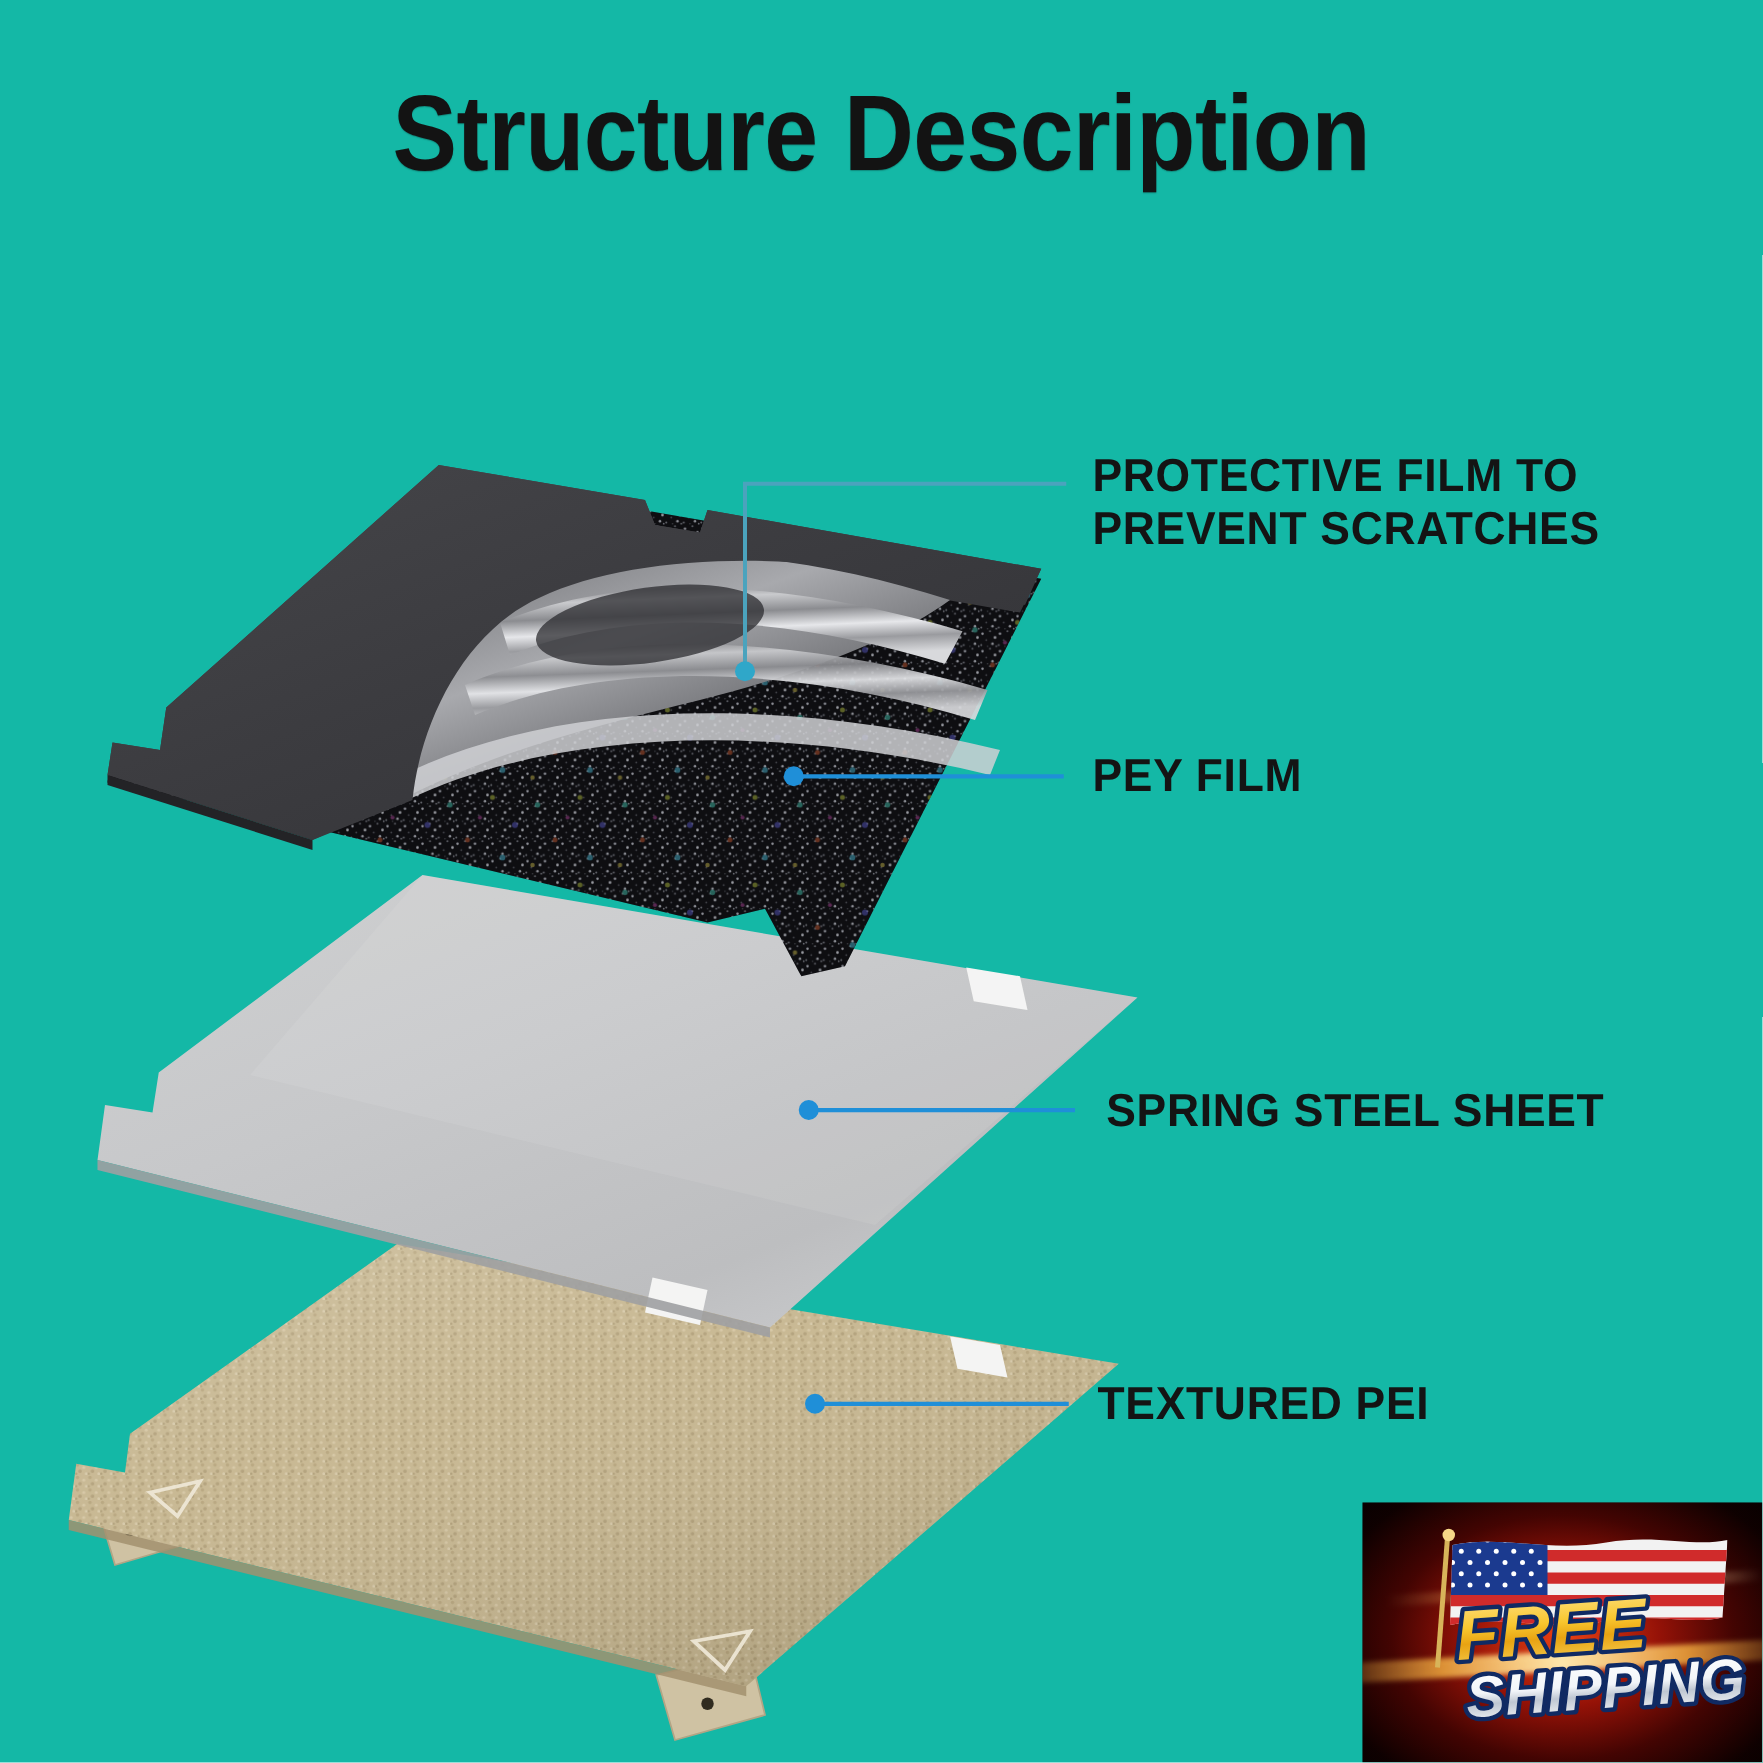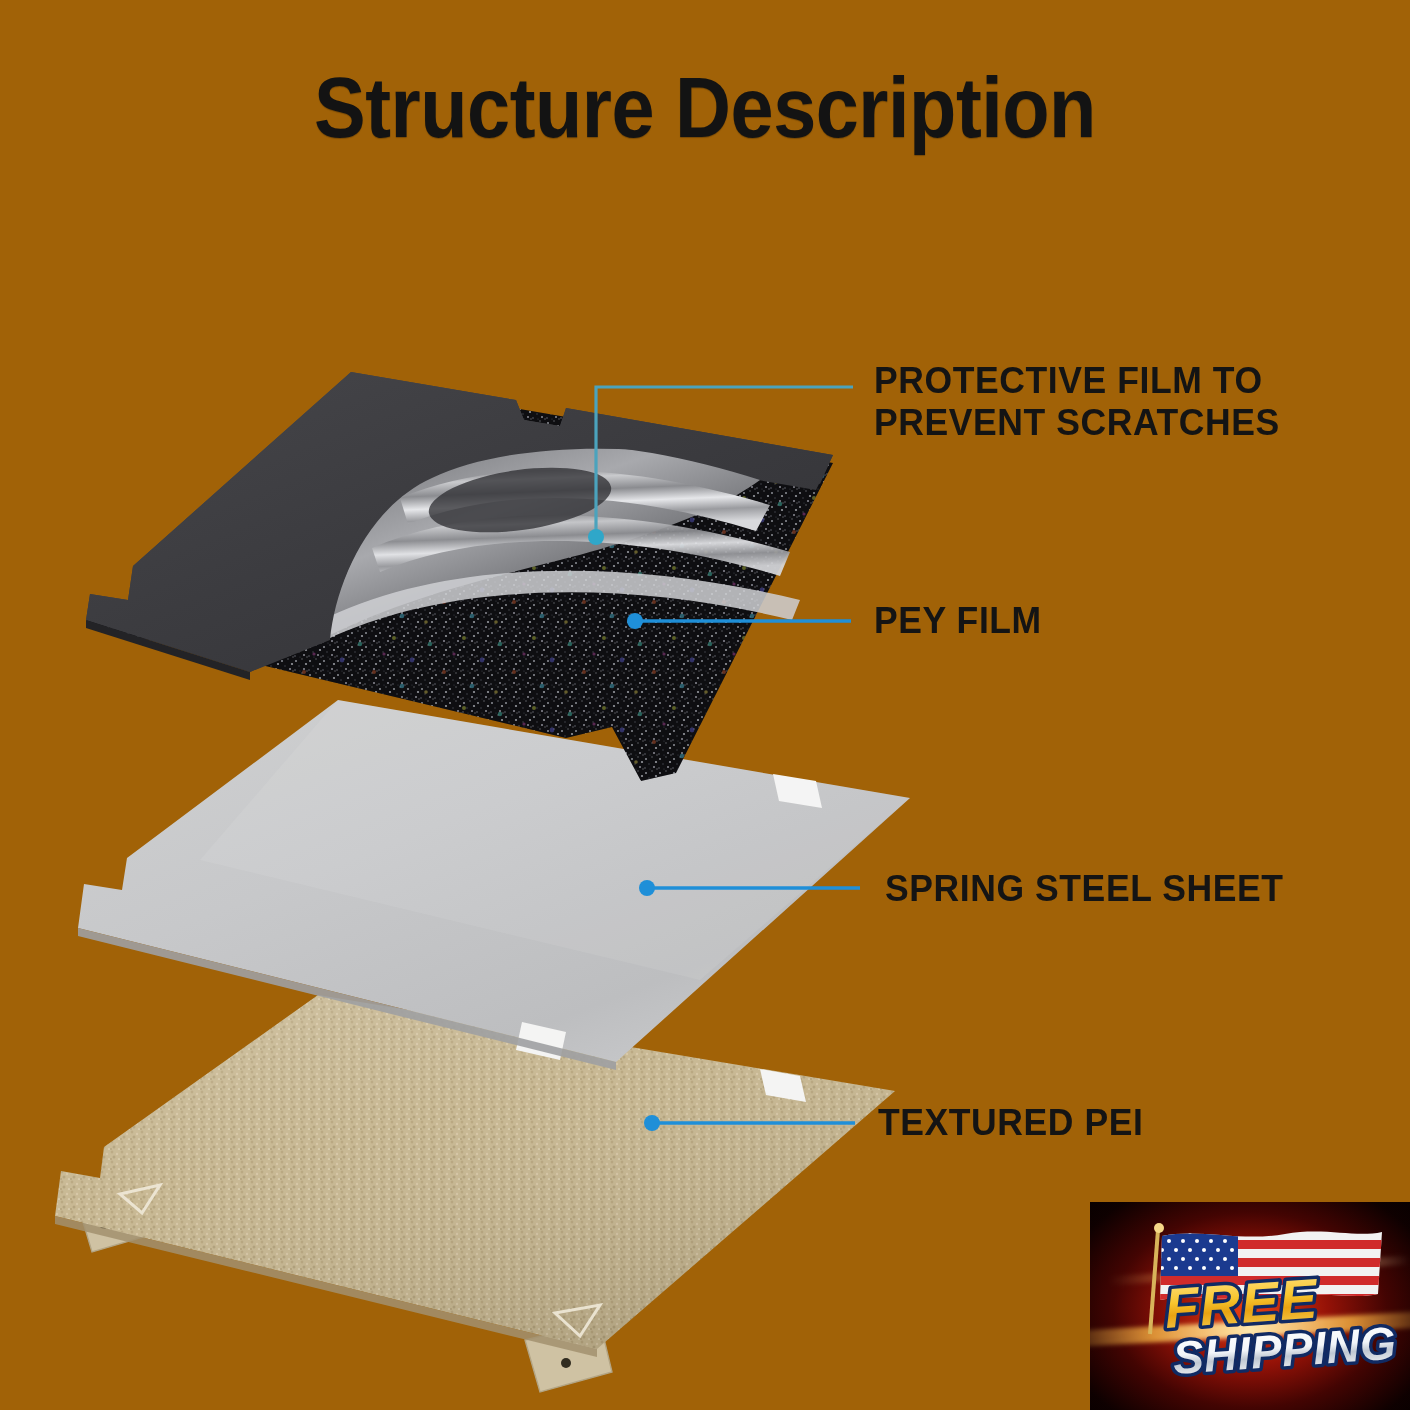--- a/index.html
+++ b/index.html
@@ -7,21 +7,21 @@
     padding: 0;
     background: #ffffff;
   }
   body {
     font-family: "Liberation Sans", sans-serif;
   }
   #page {
     position: relative;
     width: 1410px;
     height: 1410px;
-    background: #a16207;
+    background: #14b8a6;
     overflow: hidden;
   }
 
   
   #title {
     position: absolute;
     left: 0;
     top: 58px;
     width: 1410px;
     text-align: center;

